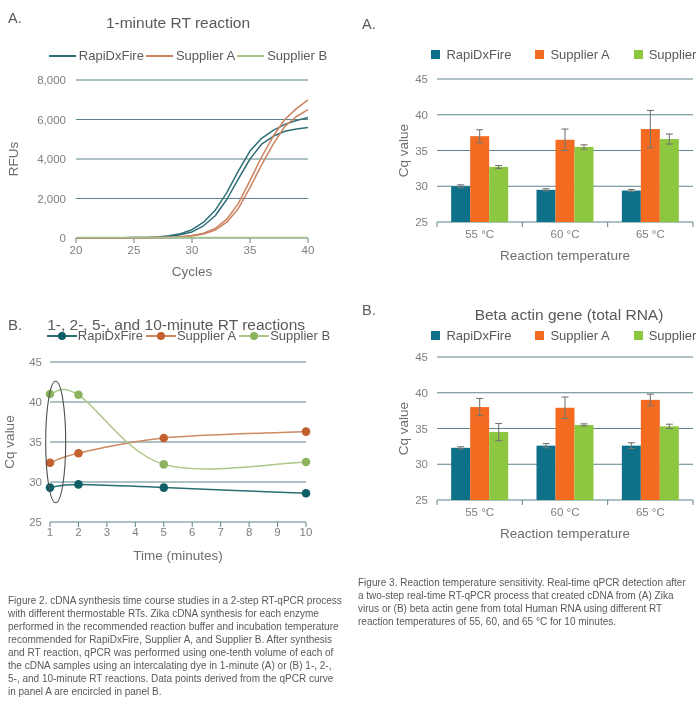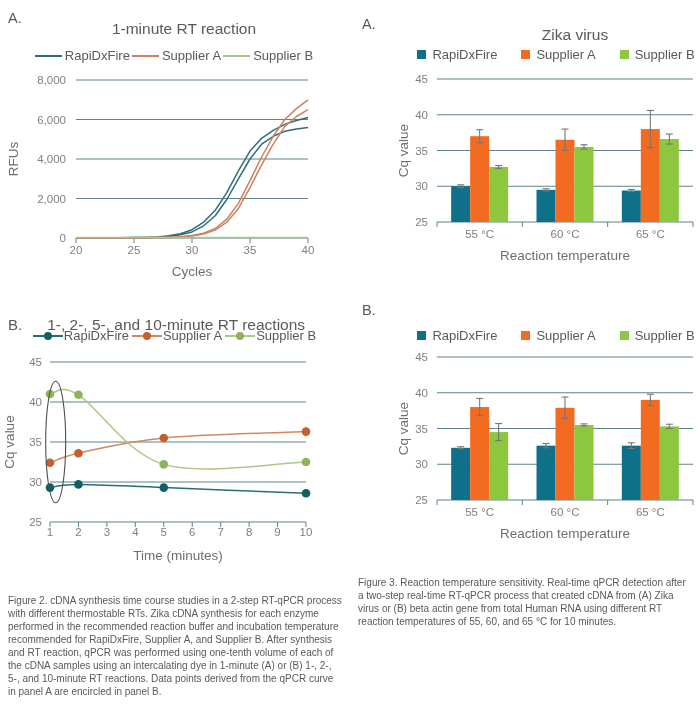--- a/index.html
+++ b/index.html
@@ -4,25 +4,25 @@
 <style>
   html,body{margin:0;padding:0;background:#ffffff;}
   body{font-family:"Liberation Sans",sans-serif;}
   .page{position:relative;width:700px;height:717px;background:#ffffff;overflow:hidden;}
   .panel{position:absolute;}
   #panel-tl{left:0;top:0;width:348px;height:290px;}
   #panel-tr{left:352px;top:0;width:348px;height:290px;}
   #panel-bl{left:0;top:292px;width:348px;height:288px;}
   #panel-br{left:352px;top:292px;width:348px;height:288px;}
   .panel-label{position:absolute;font-size:14.5px;color:#595959;}
-  .chart-title{position:absolute;margin:10px;font-weight:400;font-size:15.5px;color:#595959;text-align:center;}
+  .chart-title{position:absolute;margin:4px;font-weight:400;font-size:15.5px;color:#595959;text-align:center;}
   .title-row{position:absolute;display:flex;gap:9px;align-items:baseline;}
   .title-row .panel-label-inline{font-size:15px;color:#595959;}
   .title-row h2{margin:16px;font-weight:400;font-size:15.5px;color:#595959;white-space:nowrap;}
-  .legend{position:absolute;display:flex;justify-content:center;align-items:center;color:#595959;font-size:13px;}
+  .legend{position:absolute;display:flex;justify-content:center;align-items:center;color:#595959;font-size:13px;padding-left:14px;}
   .legend-item{display:flex;align-items:center;white-space:nowrap;}
   .lg-gap-line .legend-item{margin:0 1px;}
   .lg-gap-square .legend-item{margin:0 12px;}
   .swatch-line{display:inline-block;width:27px;height:2px;margin-right:3px;}
   .swatch-square{display:inline-block;width:9px;height:9px;margin-right:6px;}
   .swatch-linedot{position:relative;display:inline-block;width:30px;height:10px;margin-right:1px;margin-left:1px;}
   .swatch-linedot .l{position:absolute;left:0;top:4px;width:100%;height:2px;}
   .swatch-linedot .d{position:absolute;left:11px;top:1px;width:8px;height:8px;border-radius:50%;}
   svg.chart{position:absolute;left:0;}
   #chart-tl{top:64px;}  #chart-tr{top:66px;}
@@ -80,21 +80,20 @@
         <polyline points="76.0,173.7 87.6,173.7 99.2,173.7 110.8,173.7 122.4,173.7 134.0,173.7 145.6,173.7 157.2,173.6 168.8,173.4 180.4,172.8 192.0,171.6 203.6,169.3 215.2,164.5 226.8,155.2 238.4,139.4 250.0,116.7 261.6,93.0 273.2,72.3 284.8,55.5 296.4,44.6 308.0,35.8" fill="none" stroke="#cb8260" stroke-width="1.5" stroke-linejoin="round"></polyline>
         <polyline points="76.0,173.7 87.6,173.7 99.2,173.7 110.8,173.7 122.4,173.7 134.0,173.7 145.6,173.7 157.2,173.6 168.8,173.5 180.4,173.0 192.0,172.0 203.6,170.1 215.2,166.1 226.8,158.2 238.4,144.4 250.0,123.6 261.6,100.9 273.2,80.2 284.8,62.4 296.4,52.5 308.0,45.6" fill="none" stroke="#cb8260" stroke-width="1.5" stroke-linejoin="round"></polyline>
         <polyline points="76.0,173.6 87.6,173.6 99.2,173.6 110.8,173.6 122.4,173.6 134.0,173.6 145.6,173.6 157.2,173.6 168.8,173.6 180.4,173.6 192.0,173.6 203.6,173.6 215.2,173.6 226.8,173.6 238.4,173.6 250.0,173.6 261.6,173.6 273.2,173.6 284.8,173.6 296.4,173.6 308.0,173.6" fill="none" stroke="#a9c48a" stroke-width="1.5" stroke-linejoin="round"></polyline>
         <text x="192" y="212" font-size="13.5" fill="#6e6e6e" text-anchor="middle">Cycles</text>
         <text x="18" y="95" font-size="13.5" fill="#6e6e6e" text-anchor="middle" transform="rotate(-90 18 95)">RFUs</text>
       </svg>
   </section>
 
   <section class="panel" id="panel-tr">
     <span class="panel-label" style="left:10px;top:16px">A.</span>
-    <h2 class="chart-title" style="left:85px;top:16px;width:256px">Zika virus</h2>
     <div class="legend lg-gap-square" id="legend-tr" style="left:60px;top:47px;width:288px">
         <span class="legend-item">
           <span class="swatch-square" style="background: rgb(14, 113, 137);"></span>
           <span>RapiDxFire</span>
         </span>
         <span class="legend-item">
           <span class="swatch-square" style="background: rgb(242, 107, 33);"></span>
           <span>Supplier A</span>
         </span>
         <span class="legend-item">
@@ -254,20 +253,21 @@
         <circle cx="163.77777777777777" cy="118.39999999999998" r="4.3" fill="#8cb45e"></circle>
         <circle cx="306" cy="116" r="4.3" fill="#8cb45e"></circle>
         <ellipse cx="55.68888888888889" cy="96" rx="10" ry="60.8" fill="none" stroke="#4d4d4d" stroke-width="1.1"></ellipse>
         <text x="178" y="214" font-size="13.5" fill="#6e6e6e" text-anchor="middle">Time (minutes)</text>
         <text x="14" y="96" font-size="13.5" fill="#6e6e6e" text-anchor="middle" transform="rotate(-90 14 96)">Cq value</text>
       </svg>
   </section>
 
   <section class="panel" id="panel-br">
     <span class="panel-label" style="left:10px;top:10px">B.</span>
+    <h2 class="chart-title" style="left:85px;top:10px;width:256px">Beta actin gene (total RNA)</h2>
     <div class="legend lg-gap-square" id="legend-br" style="left:60px;top:36px;width:288px">
         <span class="legend-item">
           <span class="swatch-square" style="background: rgb(14, 113, 137);"></span>
           <span>RapiDxFire</span>
         </span>
         <span class="legend-item">
           <span class="swatch-square" style="background: rgb(242, 107, 33);"></span>
           <span>Supplier A</span>
         </span>
         <span class="legend-item">

